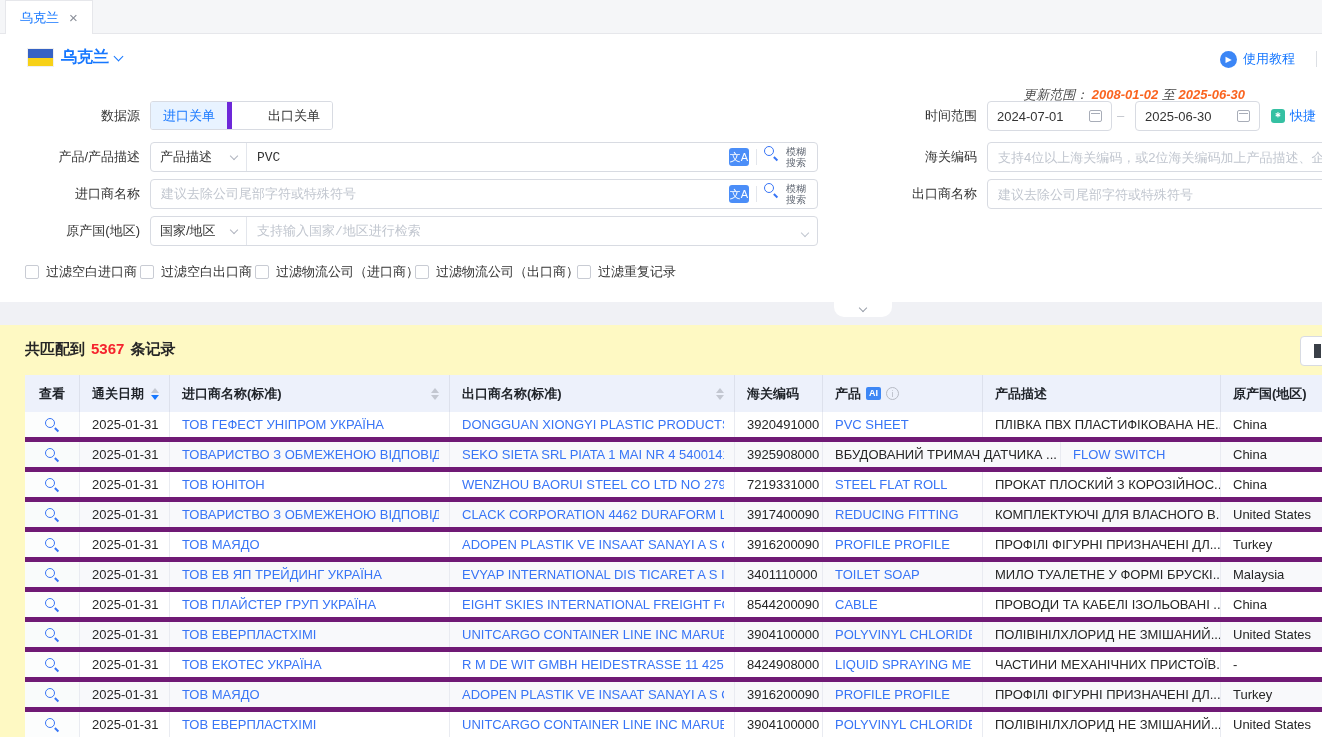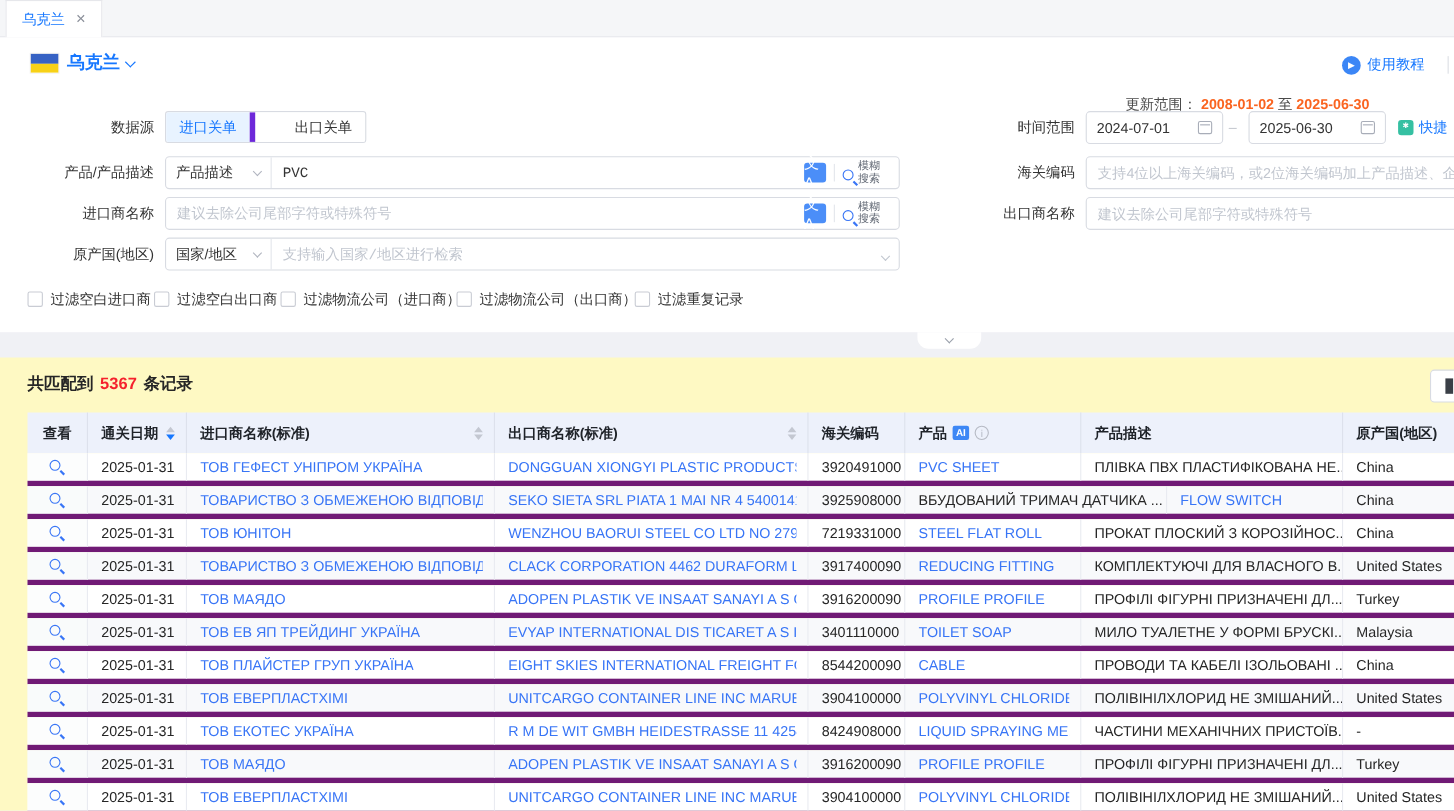--- a/index.html
+++ b/index.html
@@ -25,21 +25,21 @@
   .flag-bottom { display:block; height:8px; background:#f7d117; }
   .country-title { position:absolute; left:61px; top:13px; font-size:16px; font-weight:bold; color:#1677ff; cursor:pointer; }
   .chev { display:inline-block; width:7px; height:7px; border-right:1.5px solid #1677ff; border-bottom:1.5px solid #1677ff; transform:rotate(45deg); }
   .country-chev { position:absolute; left:115px; top:19px; }
   .tutorial { position:absolute; right:27px; top:16px; display:flex; align-items:center; gap:6px; color:#1677ff; cursor:pointer; }
   .tut-icon { width:17px; height:17px; border-radius:50%; background:#3b86f6; color:#fff; font-size:8px;
               display:flex; align-items:center; justify-content:center; }
   .header-divider { position:absolute; right:5px; top:17px; width:1px; height:16px; background:#dcdfe4; }
 
   
-  .update-range { position:absolute; right:77px; top:52px; font-size:13px; color:#4a4a4a; white-space:nowrap; }
+  .update-range { position:absolute; right:77px; top:52px; font-size:13px; color:#4a4a4a; white-space:nowrap;font-style:italic; }
   .update-range b { color:#fa6420; font-weight:bold; }
 
   
   .lbl { position:absolute; left:0; width:140px; text-align:right; line-height:30px; color:#333; font-size:13px; }
   .lbl-r { position:absolute; left:837px; width:140px; text-align:right; line-height:30px; color:#333; font-size:13px; }
 
   .seg-group { position:absolute; left:150px; display:inline-flex; height:29px; border:1px solid #d8dbe2; border-radius:3px; overflow:hidden; }
   .seg { padding:0 12px; display:flex; align-items:center; font-size:13px; cursor:pointer; background:#fff; color:#333; }
   .seg.active { background:#e8f3ff; color:#1677ff; }
   .seg + .seg { border-left:5px solid #6d28d9;padding-left:36px; }
@@ -55,24 +55,24 @@
              display:flex; align-items:center; justify-content:center; }
 
   .input-group { position:absolute; left:150px; width:668px; height:30px; border:1px solid #d8dbe2; border-radius:4px;
                  background:#fff; display:flex; align-items:center; }
   .ig-select { width:96px; height:100%; display:flex; align-items:center; justify-content:space-between; padding:0 9px;
                border-right:1px solid #e3e6ec; color:#333; cursor:pointer; }
   .ig-select .chev { border-color:#b0b4bf; width:6px; height:6px; margin-top:-3px; }
   .ig-input { flex:1; height:100%; border:none; outline:none; padding:0 10px; font-size:13px; color:#333; background:transparent;
               font-family:Liberation Mono, monospace; }
   .ig-input::placeholder { color:#c1c6cf; }
-  .trans-icon { flex:none; width:20px; height:18px; background:#4b8ef8; border-radius:3px; color:#fff; font-size:14px;
+  .trans-icon { flex:none; width:20px; height:18px; background:#4b8ef8; border-radius:3px; color:#fff; font-size:11px;
                 display:flex; align-items:center; justify-content:center; cursor:pointer; }
   .ig-divider { flex:none; width:1px; height:16px; background:#e3e6ec; margin:0 7px; }
-  .fuzzy { flex:none; display:flex; align-items:flex-end; gap:0; margin-right:13px; cursor:pointer; }
+  .fuzzy { flex:none; display:flex; align-items:flex-start; gap:8px; margin-right:7px; cursor:pointer; }
   .mag-icon { position:relative; width:14px; height:14px; display:inline-block; flex:none; }
   .mag-icon::before { content:""; position:absolute; left:0; top:0; width:8px; height:8px; border:1.6px solid #3875f6; border-radius:50%; }
   .mag-icon::after { content:""; position:absolute; left:9.5px; top:9.5px; width:5px; height:1.6px; background:#3875f6;
                      transform:rotate(45deg); transform-origin:left center; }
   .fuzzy-text { width:24px; font-size:10px; line-height:11px; color:#5f6672; }
   .ig-chev-end { margin-right:9px; }
   .ig-chev-end .chev { border-color:#c1c6cf; width:6px; height:6px; }
 
   .hs-input, .exp-input { position:absolute; left:987px; width:375px; height:30px; border:1px solid #d8dbe2; border-radius:4px;
                padding:0 10px; font-size:13px; color:#333; outline:none; font-family:"Liberation Sans","DejaVu Sans",sans-serif; }

